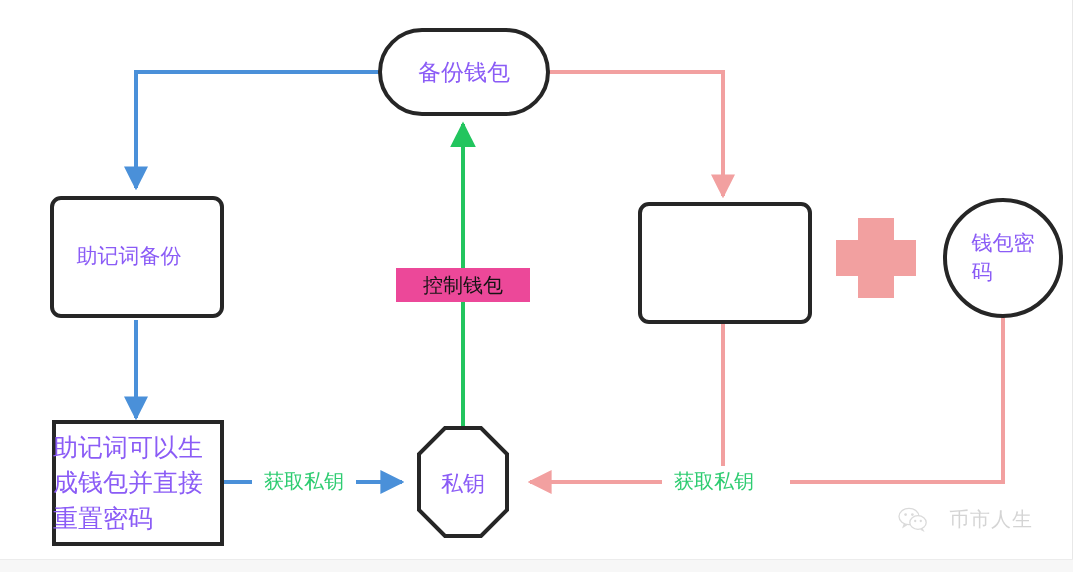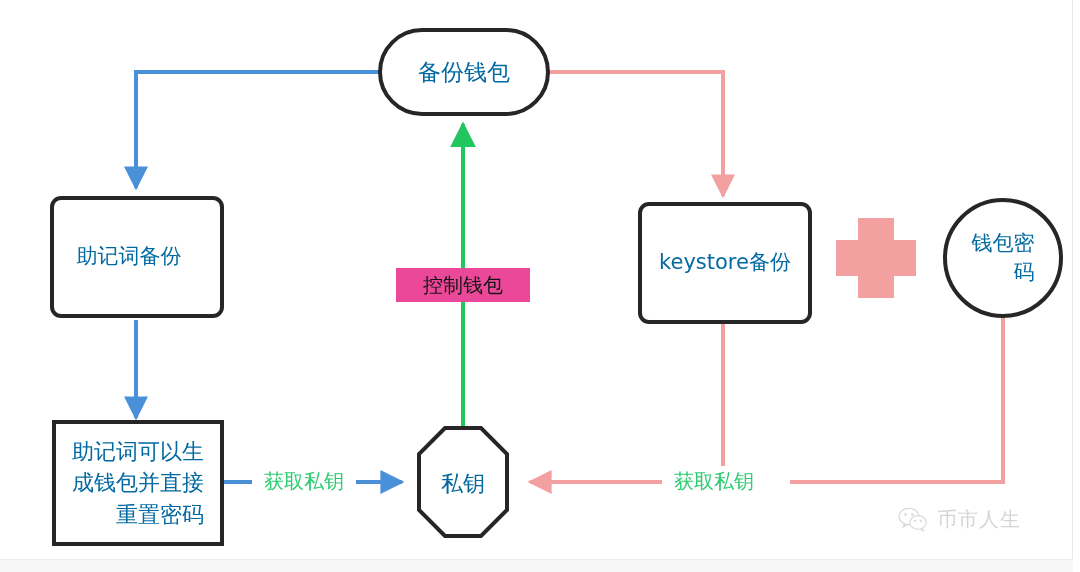--- a/index.html
+++ b/index.html
@@ -42,39 +42,39 @@
     top: 0;
     width: 1080px;
     height: 572px;
   }
   
   .node-label {
     position: absolute;
     display: flex;
     align-items: center;
     justify-content: center;
-    text-align: right;
-    color: #0369a1;
+    text-align: left;
+    color: #8b5cf6;
     font-family: "DejaVu Sans", "Liberation Sans", sans-serif;
     font-weight: 400;
     line-height: 1.32;
     pointer-events: none;
     white-space: pre-line;
   }
   #label-backup-wallet {
     left: 380px; top: 30px; width: 168px; height: 84px;
     font-size: 23px;
   }
   #label-mnemonic-backup {
     left: 44px; top: 198px; width: 170px; height: 118px;
     font-size: 21px;
   }
   #label-mnemonic-detail {
-    left: 54px; top: 422px; width: 168px; height: 122px;
-    font-size: 22px;
+    left: 44px; top: 422px; width: 168px; height: 122px;
+    font-size: 25px;
     line-height: 1.42;
   }
   #label-keystore-backup {
     left: 640px; top: 204px; width: 170px; height: 118px;
     font-size: 21px;
   }
   #label-wallet-password {
     left: 942px; top: 200px; width: 122px; height: 116px;
     font-size: 21px;
     line-height: 1.38;
@@ -114,21 +114,21 @@
     font-family: "DejaVu Sans", "Liberation Sans", sans-serif;
     background: #ffffff;
   }
   
   #watermark {
     position: absolute;
     left: 898px;
     top: 506px;
     display: flex;
     align-items: center;
-    gap: 9px;
+    gap: 21px;
     opacity: 0.42;
     pointer-events: none;
   }
   #watermark .wm-text {
     color: #9b9b9b;
     font-size: 20px;
     font-family: "DejaVu Sans", "Liberation Sans", sans-serif;
     letter-spacing: 1px;
   }
 </style>
@@ -209,21 +209,20 @@
   </svg>
 
   <div class="node-label" id="label-backup-wallet">备份钱包</div>
 
   <div class="node-label" id="label-mnemonic-backup">助记词备份</div>
 
   <div class="node-label" id="label-mnemonic-detail">助记词可以生
 成钱包并直接
 重置密码</div>
 
-  <div class="node-label" id="label-keystore-backup">keystore备份</div>
 
   <div class="node-label" id="label-wallet-password">钱包密
 码</div>
 
   <div class="node-label" id="label-private-key">私钥</div>
 
   <div class="edge-label" id="edge-label-control-wallet">控制钱包</div>
 
   <div class="edge-label" id="edge-label-get-key-left">获取私钥</div>
 

